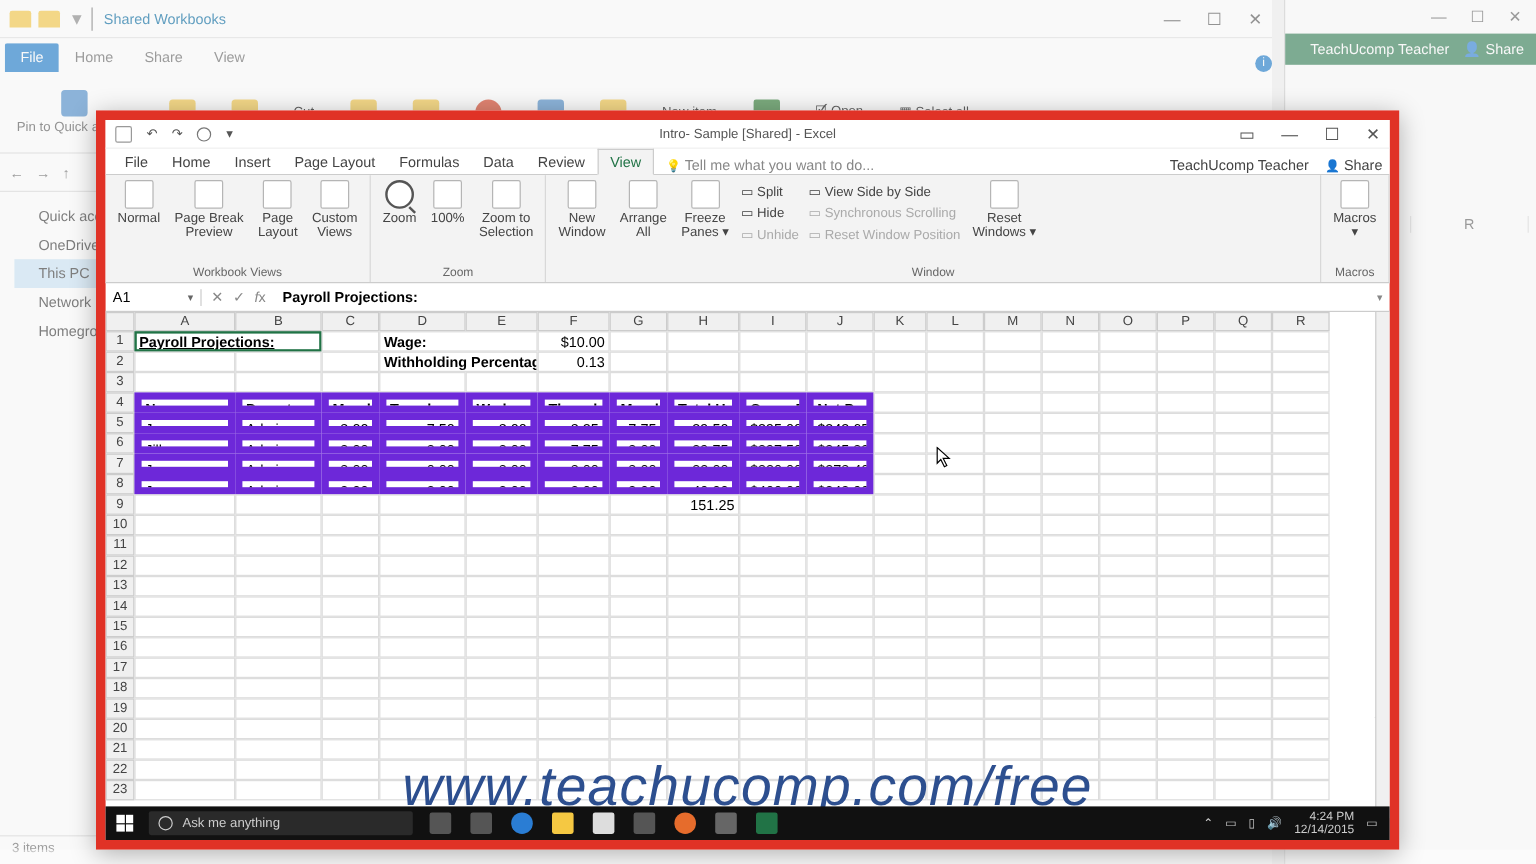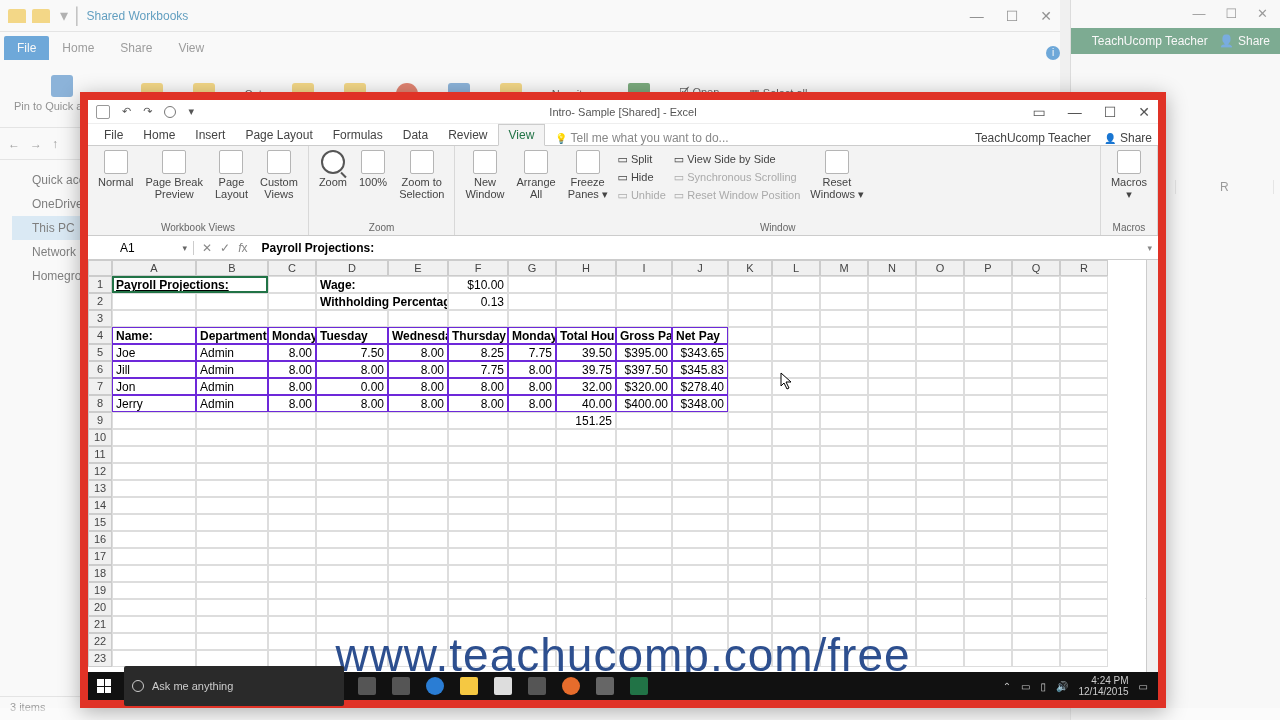--- a/index.html
+++ b/index.html
@@ -60,46 +60,46 @@
 .rbtn-big .ico { width:24px; height:24px; border:1px solid #b5b5b5; background:#fff; border-radius:2px; }
 .rbtn-big .ico.lens { border-radius:50%; border:2px solid #555; position:relative; }
 .rbtn-big .ico.lens::after { content:""; position:absolute; right:-4px; bottom:-4px; width:7px; height:2px; background:#555; transform:rotate(45deg); }
 .chkcol { display:flex; flex-direction:column; gap:3px; padding:4px 2px; }
 .chk { font-size:11px; white-space:nowrap; }
 .chk input { margin-right:3px; vertical-align:middle; }
 .smalltxt { font-size:11px; white-space:nowrap; padding:1px 0; }
 
 
 .fbar { height:24px; border-bottom:1px solid #ccc; display:flex; align-items:center; font-size:12px; }
-.namebox { width:80px; border-right:1px solid #ccc; padding:0 6px; display:flex; align-items:center;margin-left:26px; }
+.namebox { width:80px; border-right:1px solid #ccc; padding:0 6px; display:flex; align-items:center; }
 .namebox .dd { margin-left:auto; font-size:9px; color:#666; }
 .fx-btns { display:flex; gap:8px; padding:0 8px; color:#888; }
 .fx-input { flex:1; padding:0 6px; font-weight:bold; }
 
 
 .grid-wrap { position:relative; height:calc(100% - 24px - 22px - 90px - 24px - 18px); overflow:hidden; }
 .grid { display:grid; grid-template-columns:24px 84px 72px 48px 72px 60px 60px 48px 60px 56px 56px 44px 48px 48px 48px 48px 48px 48px 48px; font-size:12px; }
 .colhdr, .rowhdr { background:#f0f0f0; border:0.5px solid #ccc; text-align:center; color:#444; font-size:11px; padding:1px 0; }
 .corner { background:#f0f0f0; border:0.5px solid #ccc; }
 .cell { border:0.5px solid #ddd; padding:1px 3px; height:17px; overflow:hidden; white-space:nowrap; }
 .cell.b { font-weight:bold; }
 .cell.r { text-align:right; }
-.cell.brd { border:1px solid #6d28d9; }
+.cell.brd { border:6px solid #6d28d9; }
 .cell.sel { outline:2px solid #217346; outline-offset:-2px; }
 .grid-scroll { position:absolute; right:0; top:0; width:12px; height:100%; background:#f0f0f0; border-left:1px solid #ccc; }
 
 
-.wm { position:absolute; left:50%; bottom:18px; transform:translateX(-50%); font-size:46px; font-weight:400; color:#2d4f8f; letter-spacing:1px; white-space:nowrap; }
+.wm { position:absolute; left:50%; bottom:18px; transform:translateX(-50%); font-size:46px; font-weight:400; color:#2d4f8f; letter-spacing:1px; white-space:nowrap;font-style:italic; }
 
 
 .taskbar { position:absolute; bottom:0; left:0; width:100%; height:28px; background:#111; display:flex; align-items:center; font-size:11px; color:#ccc; }
 .tb-start { width:32px; height:28px; display:flex; align-items:center; justify-content:center; }
 .tb-start .win { width:14px; height:14px; display:grid; grid-template-columns:1fr 1fr; grid-template-rows:1fr 1fr; gap:1px; }
 .tb-start .win span { background:#fff; }
-.tb-search { flex:0 0 220px; height:40px; background:#2a2a2a; border-radius:2px; display:flex; align-items:center; padding:0 8px; gap:8px; margin:17px 4px; }
+.tb-search { flex:0 0 220px; height:20px; background:#2a2a2a; border-radius:2px; display:flex; align-items:center; padding:0 8px; gap:8px; margin:17px 4px; }
 .tb-search .circ { width:12px; height:12px; border:1.5px solid #ccc; border-radius:50%; }
 .tb-icons { display:flex; gap:16px; padding:0 10px; align-items:center; }
 .tb-ico { width:18px; height:18px; background:#555; border-radius:2px; }
 .tb-ico.edge { background:#2a7dd4; border-radius:50%; }
 .tb-ico.folder { background:#f5c842; }
 .tb-ico.store { background:#ddd; }
 .tb-ico.ff { background:#e66c2c; border-radius:50%; }
 .tb-ico.calc { background:#666; }
 .tb-ico.xl { background:#217346; }
 .tb-tray { margin-left:auto; display:flex; align-items:center; gap:10px; padding:0 10px; font-size:10px; }

